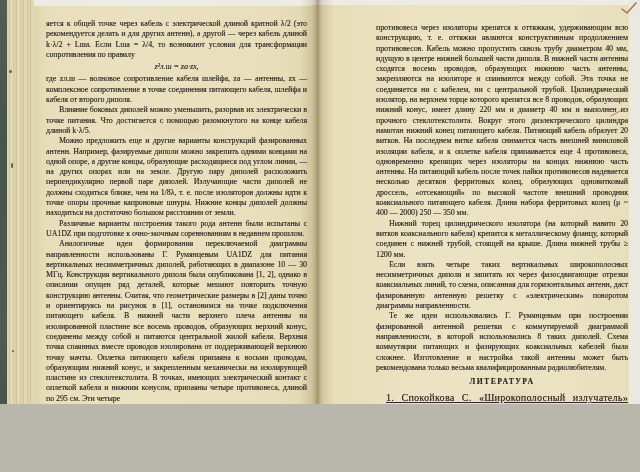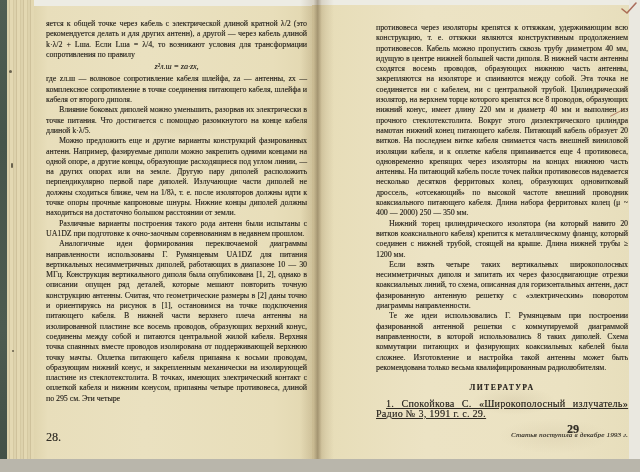--- a/index.html
+++ b/index.html
@@ -2,21 +2,21 @@
 <html lang="ru"><head>
 <meta charset="utf-8">
 <style>
   html,body{margin:0;padding:0;}
   body{
     width:640px;height:472px;overflow:hidden;
     background:#b9b6ab;
     font-family:"Liberation Serif","DejaVu Serif",serif;
   }
   .scan{
-    position:relative;width:640px;height:459px;overflow:hidden;
+    position:relative;width:640px;height:404px;overflow:hidden;
     background:#7dd3fc;
   }
   
   .cover-strip{
     position:absolute;left:0;top:0;width:7px;height:472px;
     background:linear-gradient(180deg,#515e53 0%,#46554b 30%,#4d5b50 70%,#414f46 100%);
   }
   
   .page-stack{
     position:absolute;left:7px;top:0;width:27px;height:472px;
@@ -67,21 +67,21 @@
   .col-right{left:376px;top:23px;width:252px;}
   .col p{margin:0;}
   .col p.ind{text-indent:13px;}
   .formula{
     text-align:center;font-style:italic;
     margin:2px 0 2px 0;font-size:8px;
   }
   .lit-heading{
     text-align:center;font-weight:bold;
     font-size:7.6px;letter-spacing:1.5px;
-    margin:10px 0 6px 0;
+    margin:4px 0 6px 0;
   }
   .ref{
     font-size:10px;line-height:9.4px;margin:0 0 2px 0;
     text-indent:10px;letter-spacing:.3px;text-decoration:underline;
   }
   .footnote{
     font-style:italic;text-align:right;
     font-size:7px;margin-top:12px;letter-spacing:.2px;
   }
   .pagenum{

